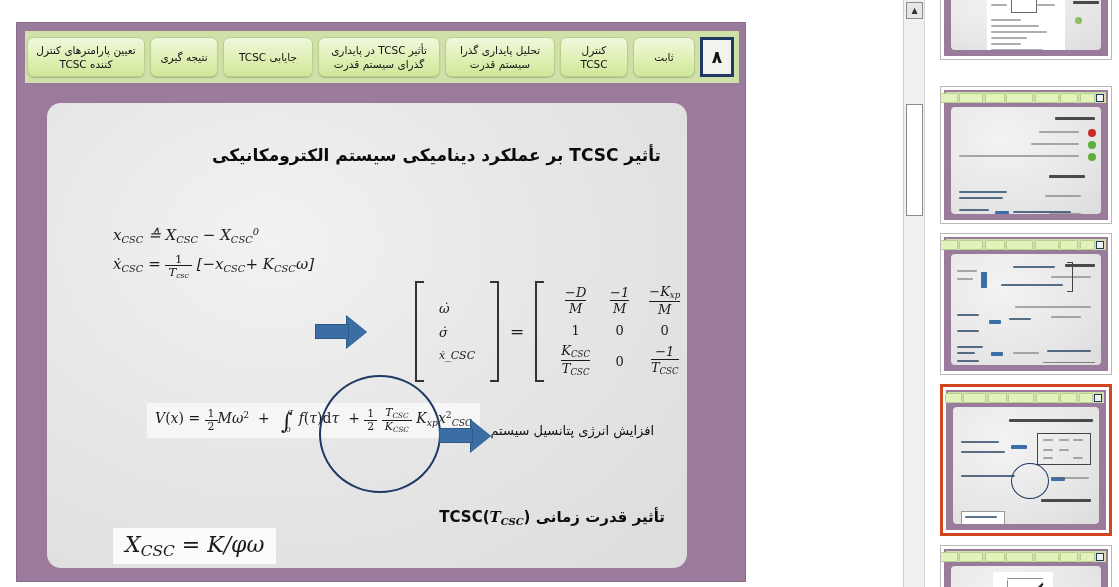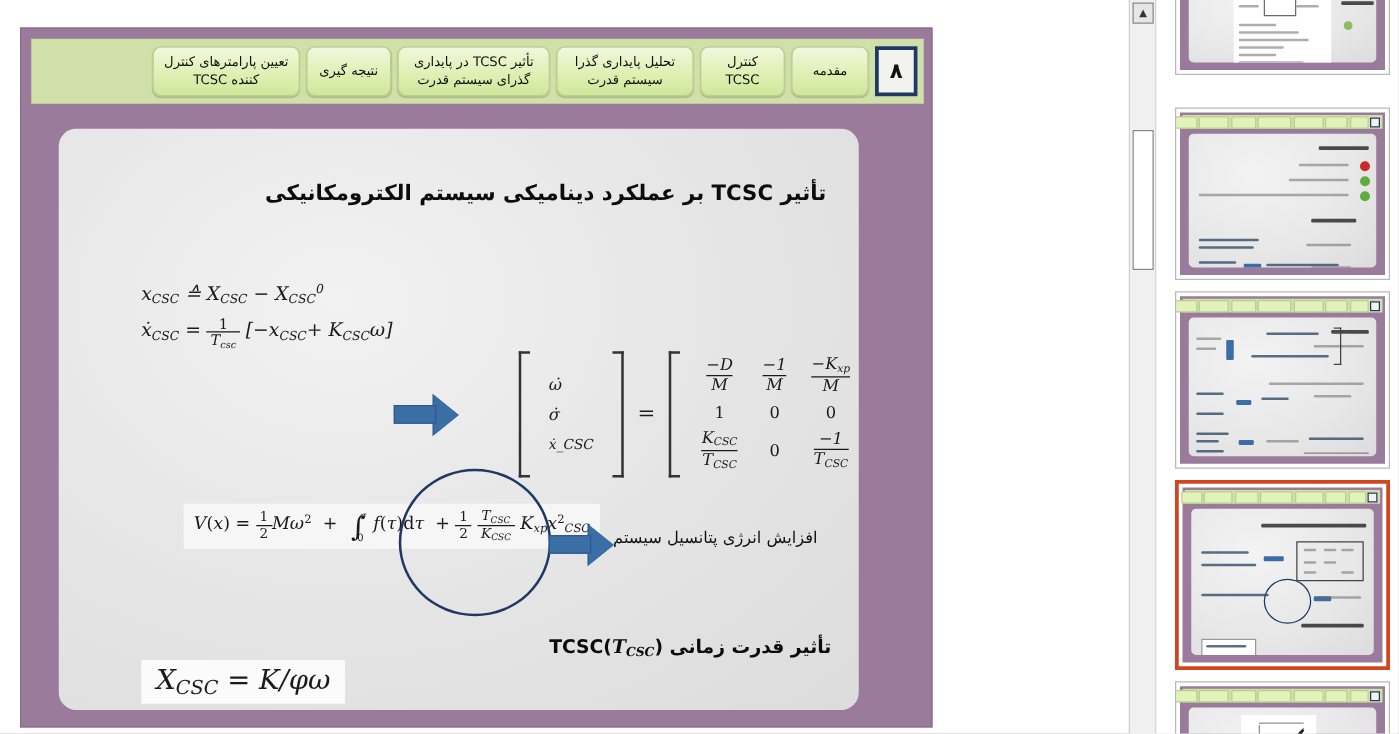--- a/index.html
+++ b/index.html
@@ -218,24 +218,25 @@
 </style>
 </head>
 <body>
 
 <div class="app">
 
   <div class="slide-stage">
 
     <div class="tabbar">
       <div class="slide-num">٨</div>
-      <div class="tab w1">مقدمه</div>
+      <div class="tab w1">ثابت</div>
       <div class="tab w2">کنترل TCSC</div>
       <div class="tab w3">تحلیل پایداری گذرا سیستم قدرت</div>
       <div class="tab w4">تأثیر TCSC در پایداری گذرای سیستم قدرت</div>
+      <div class="tab w5">جایابی TCSC</div>
       <div class="tab w7">نتیجه گیری</div>
       <div class="tab w6">تعیین پارامترهای کنترل کننده TCSC</div>
     </div>
 
     <div class="slide-body">
 
       <div class="slide-title">تأثیر TCSC بر عملکرد دینامیکی سیستم الکترومکانیکی</div>
 
       <div class="eqA mathserif">
         <div>

